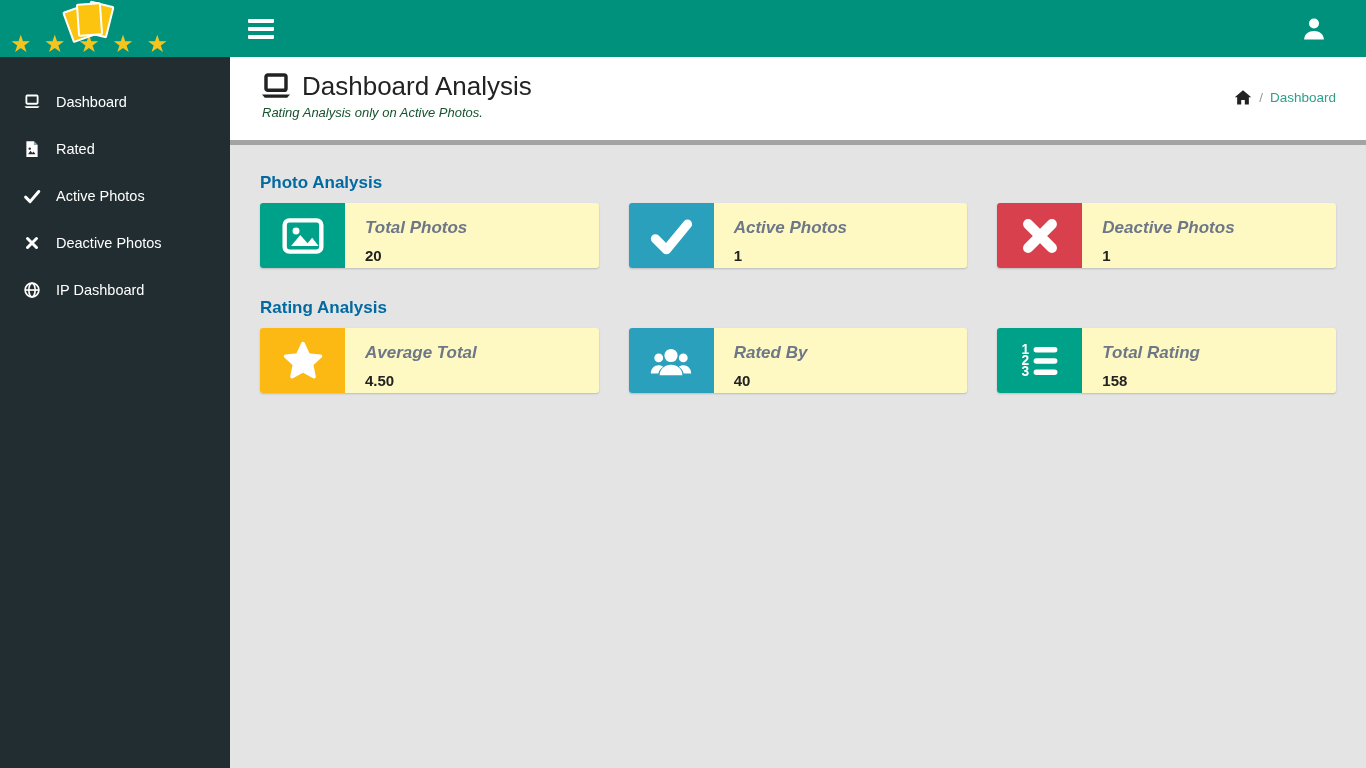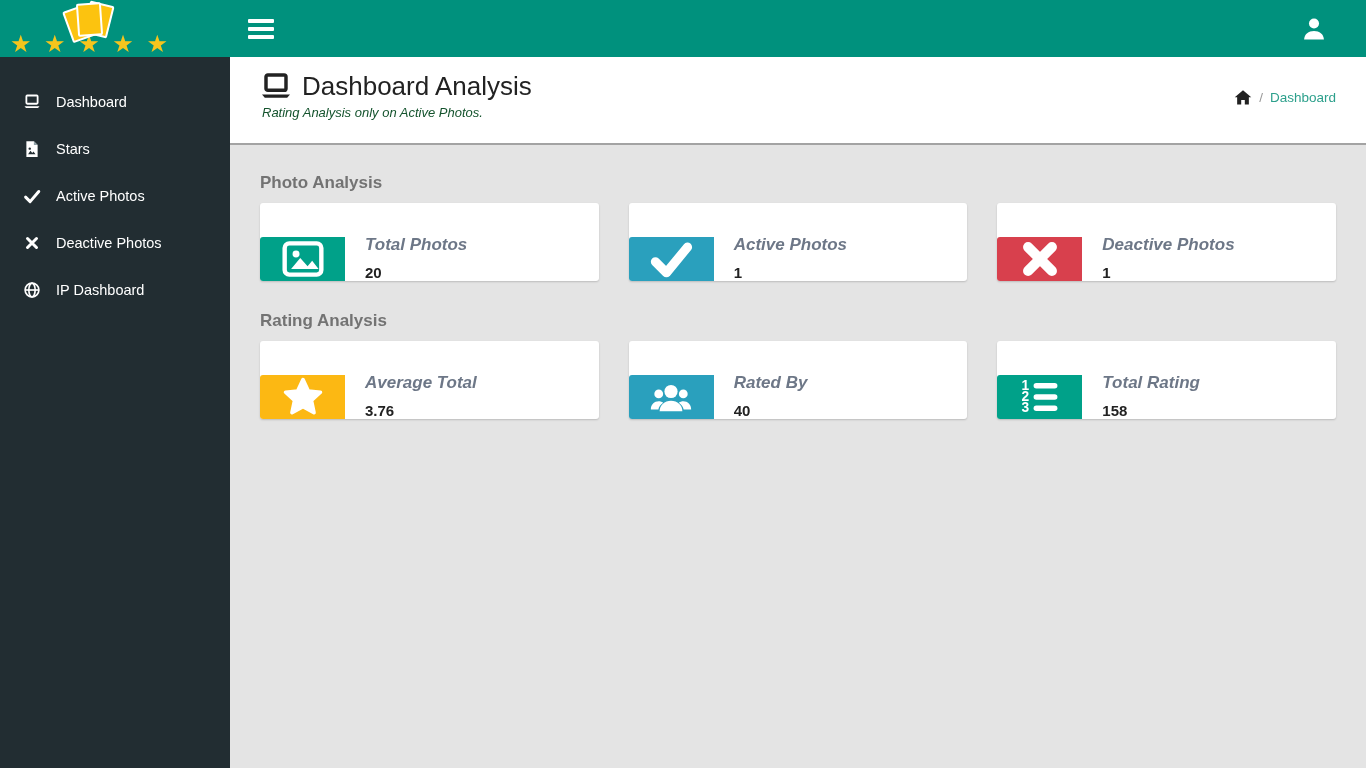--- a/index.html
+++ b/index.html
@@ -37,37 +37,37 @@
 
   
   .menu { margin-top:26px; list-style:none; }
   .menu-item { display:flex; align-items:center; gap:15px; height:47px; padding-left:23px;
                color:#fff; font-size:14.5px; cursor:pointer; }
   .menu-item .mi { width:18px; height:18px; color:#fff; flex:0 0 auto; display:flex;
                    align-items:center; justify-content:center; }
 
   
   .content-header { position:relative; background:#fff; height:88px; padding:14px 30px 0 30px;
-                    border-bottom:2px solid #a3a3a3; }
+                    border-bottom:5px solid #a3a3a3; }
   .title-row { display:flex; align-items:center; gap:10px; color:#222; }
   .title-row .ticon { width:32px; height:27px; color:#222; }
   .page-title { font-size:26px; font-weight:500; color:#222; }
   .page-subtitle { font-size:13px; font-style:italic; color:#14532d; margin:3px 0 0 2px; }
   .breadcrumb { position:absolute; right:30px; top:32px; display:flex; align-items:center;
                 gap:7px; font-size:13.5px; }
   .breadcrumb .bhome { width:18px; height:16px; color:#222; cursor:pointer; }
   .breadcrumb .bsep { color:#999; }
   .breadcrumb .blink { color:#2da08c; cursor:pointer; font-weight:500; }
 
   
   .content { padding:20px 30px; }
-  .section-heading { font-size:17px; font-weight:bold; color:#737373; margin:8px 0 10px 0; }
+  .section-heading { font-size:17px; font-weight:bold; color:#0369a1; margin:8px 0 10px 0; }
   .cards-row { display:flex; gap:30px; margin-bottom:30px; }
-  .card { flex:1; display:flex; height:78px; background:#ffffff; border-radius:3px;
-          box-shadow:0 1px 2px rgba(0,0,0,0.18);align-items:flex-end; }
+  .card { flex:1; display:flex; height:65px; background:#fef9c3; border-radius:3px;
+          box-shadow:0 1px 2px rgba(0,0,0,0.18); }
   .card-icon { width:85px; flex:0 0 85px; border-radius:3px 0 0 3px; display:flex;
                align-items:center; justify-content:center; color:#fff; }
   .card-icon svg { width:44px; height:44px; }
   .card-body { padding:15px 0 0 20px; }
   .card-label { font-size:17px; font-weight:bold; font-style:italic; color:#6d7787; }
   .card-value { font-size:15px; font-weight:bold; color:#222; margin-top:9px; }
 </style>
 </head>
 <body>
 
@@ -129,21 +129,21 @@
     </li>
     <li class="menu-item">
       <span class="mi">
         <svg viewBox="0 0 24 24">
           <path d="M4.5 1.5h10l5 5v16h-15z" fill="#fff"></path>
           <path d="M14.5 1.5l5 5h-5z" fill="#8fa0a6"></path>
           <circle cx="9" cy="11.5" r="1.6" fill="#222d32"></circle>
           <path d="M6.8 19l3.2-4.6 2.3 2.9 1.6-2 2.8 3.7z" fill="#222d32"></path>
         </svg>
       </span>
-      <span>Stars</span>
+      <span>Rated</span>
     </li>
     <li class="menu-item">
       <span class="mi">
         <svg viewBox="0 0 24 24" fill="none" stroke="currentColor" stroke-width="4" stroke-linecap="round" stroke-linejoin="round">
           <path d="M3.5 13.5l6 6L21 6"></path>
         </svg>
       </span>
       <span>Active Photos</span>
     </li>
     <li class="menu-item">
@@ -240,21 +240,21 @@
     <div class="cards-row">
 
       <div class="card">
         <div class="card-icon" style="background-color: rgb(252, 184, 19);">
           <svg viewBox="0 0 24 24" fill="currentColor" stroke="currentColor" stroke-width="2" stroke-linejoin="round">
             <path d="M12 2.5l2.9 6.2 6.6.7-4.9 4.5 1.4 6.6L12 17.2l-6 3.3 1.4-6.6-4.9-4.5 6.6-.7z"></path>
           </svg>
         </div>
         <div class="card-body">
           <div class="card-label">Average Total</div>
-          <div class="card-value">3.76</div>
+          <div class="card-value">4.50</div>
         </div>
       </div>
 
       <div class="card">
         <div class="card-icon" style="background-color: rgb(42, 160, 189);">
           <svg viewBox="0 0 24 24" fill="currentColor">
             <circle cx="5.3" cy="10.3" r="2.4"></circle>
             <path d="M1 18.8c0-2.7 1.9-4.5 4.3-4.5.9 0 1.7.3 2.4.8-1.4 1-2.3 2.2-2.6 3.7z"></path>
             <circle cx="18.7" cy="10.3" r="2.4"></circle>
             <path d="M23 18.8c0-2.7-1.9-4.5-4.3-4.5-.9 0-1.7.3-2.4.8 1.4 1 2.3 2.2 2.6 3.7z"></path>

